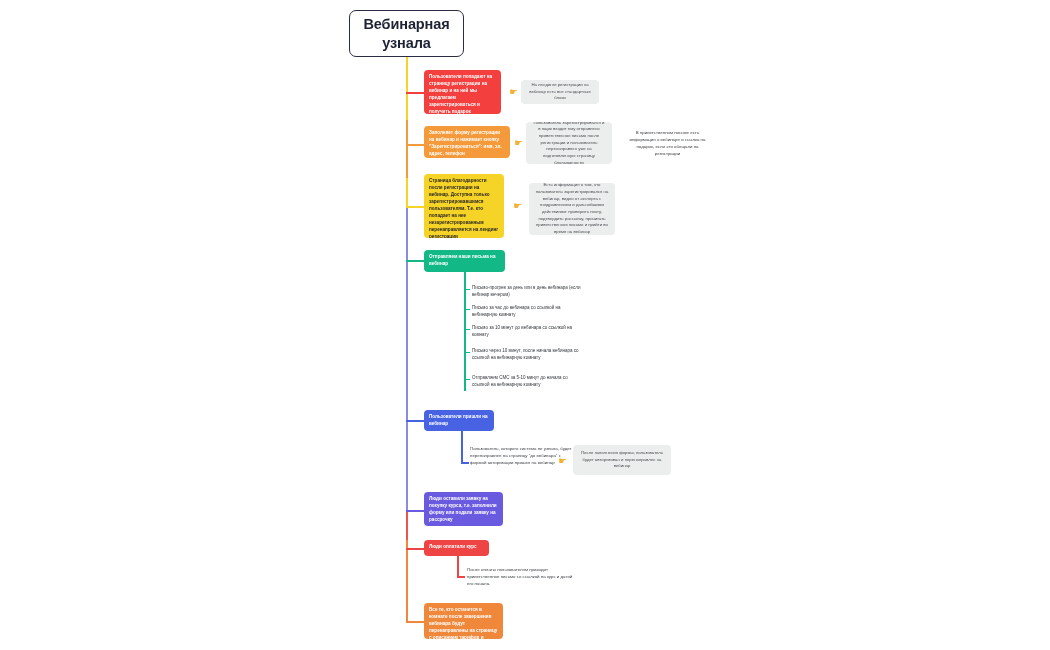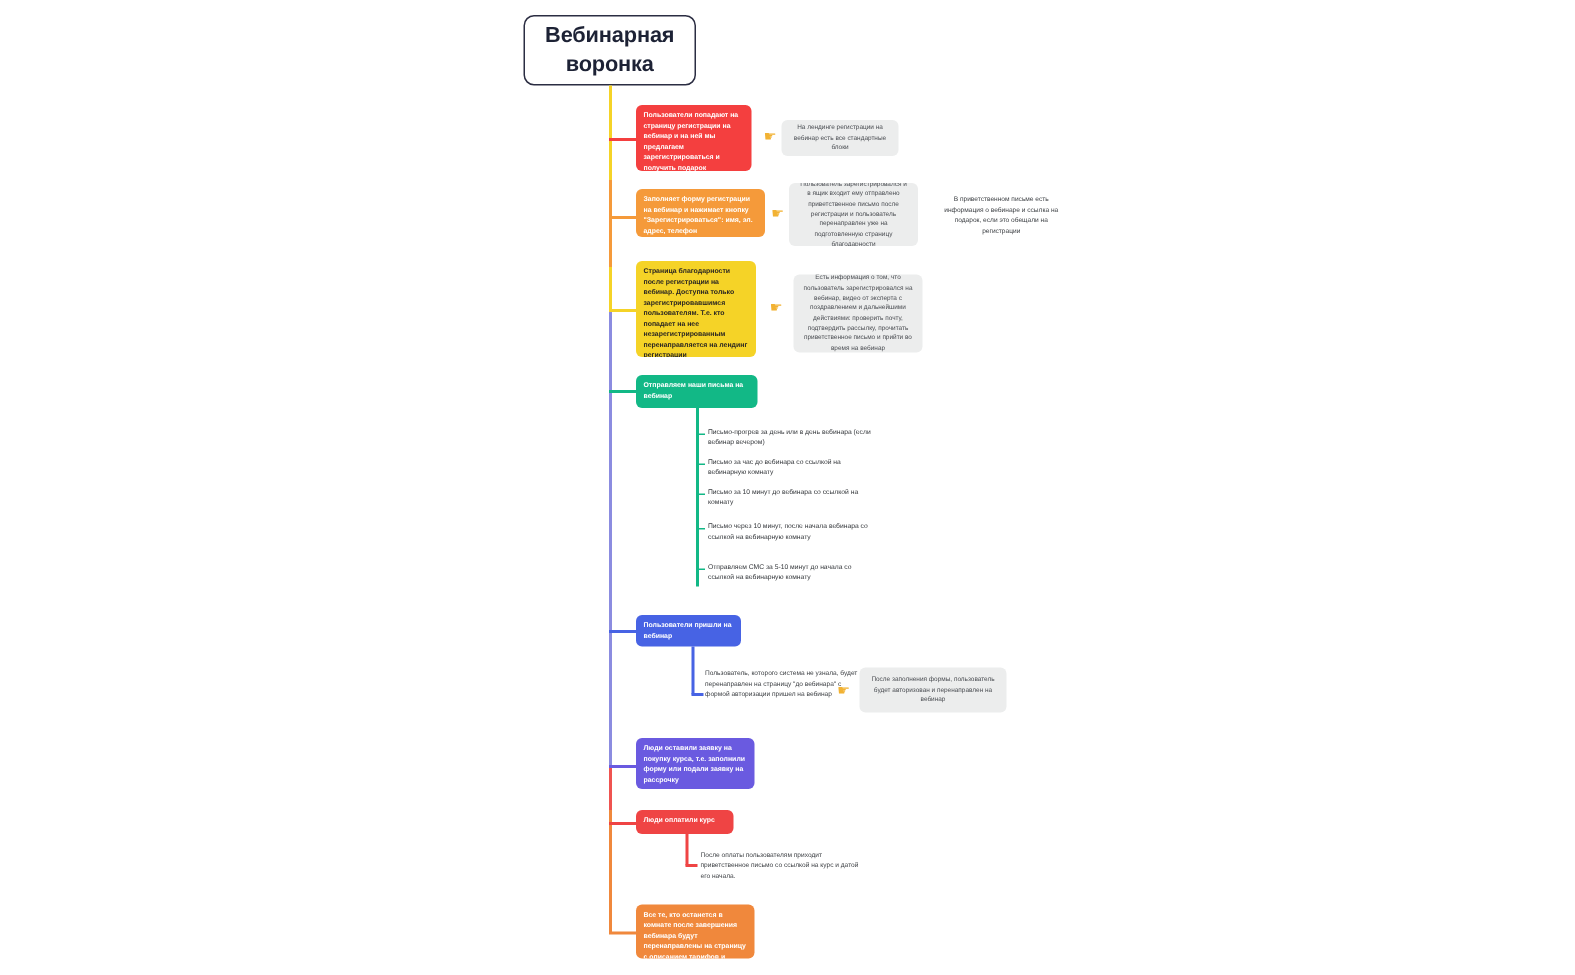--- a/index.html
+++ b/index.html
@@ -124,21 +124,21 @@
     text-align: center;
     color: #f2b233;
     user-select: none;
   }
 </style>
 </head>
 <body>
 
 <div id="canvas">
 
-  <div class="root-node">Вебинарная воронка</div>
+  <div class="root-node">Вебинарная узнала</div>
 
   <div class="spine" style="left:406px; top:57px; height:125px; background:#f5d327;"></div>
   <div class="spine" style="left:406px; top:120px; height:58px; background:#f59a3a;"></div>
   <div class="spine" style="left:406px; top:178px; height:82px; background:#f5d327;"></div>
   <div class="spine" style="left:406px; top:206px; height:310px; background:#8b8ce0;"></div>
   <div class="spine" style="left:406px; top:510px; height:38px; background:#ef5350;"></div>
   <div class="spine" style="left:406px; top:540px; height:82px; background:#f0883c;"></div>
 
   <div class="stub" style="left:406px; top:92px; width:18px; background:#f43f3f;"></div>
   <div class="node" style="left:424px; top:70px; width:77px; height:44px; background:#f43f3f;">Пользователи попадают на страницу регистрации на вебинар и на ней мы предлагаем зарегистрироваться и получить подарок</div>

